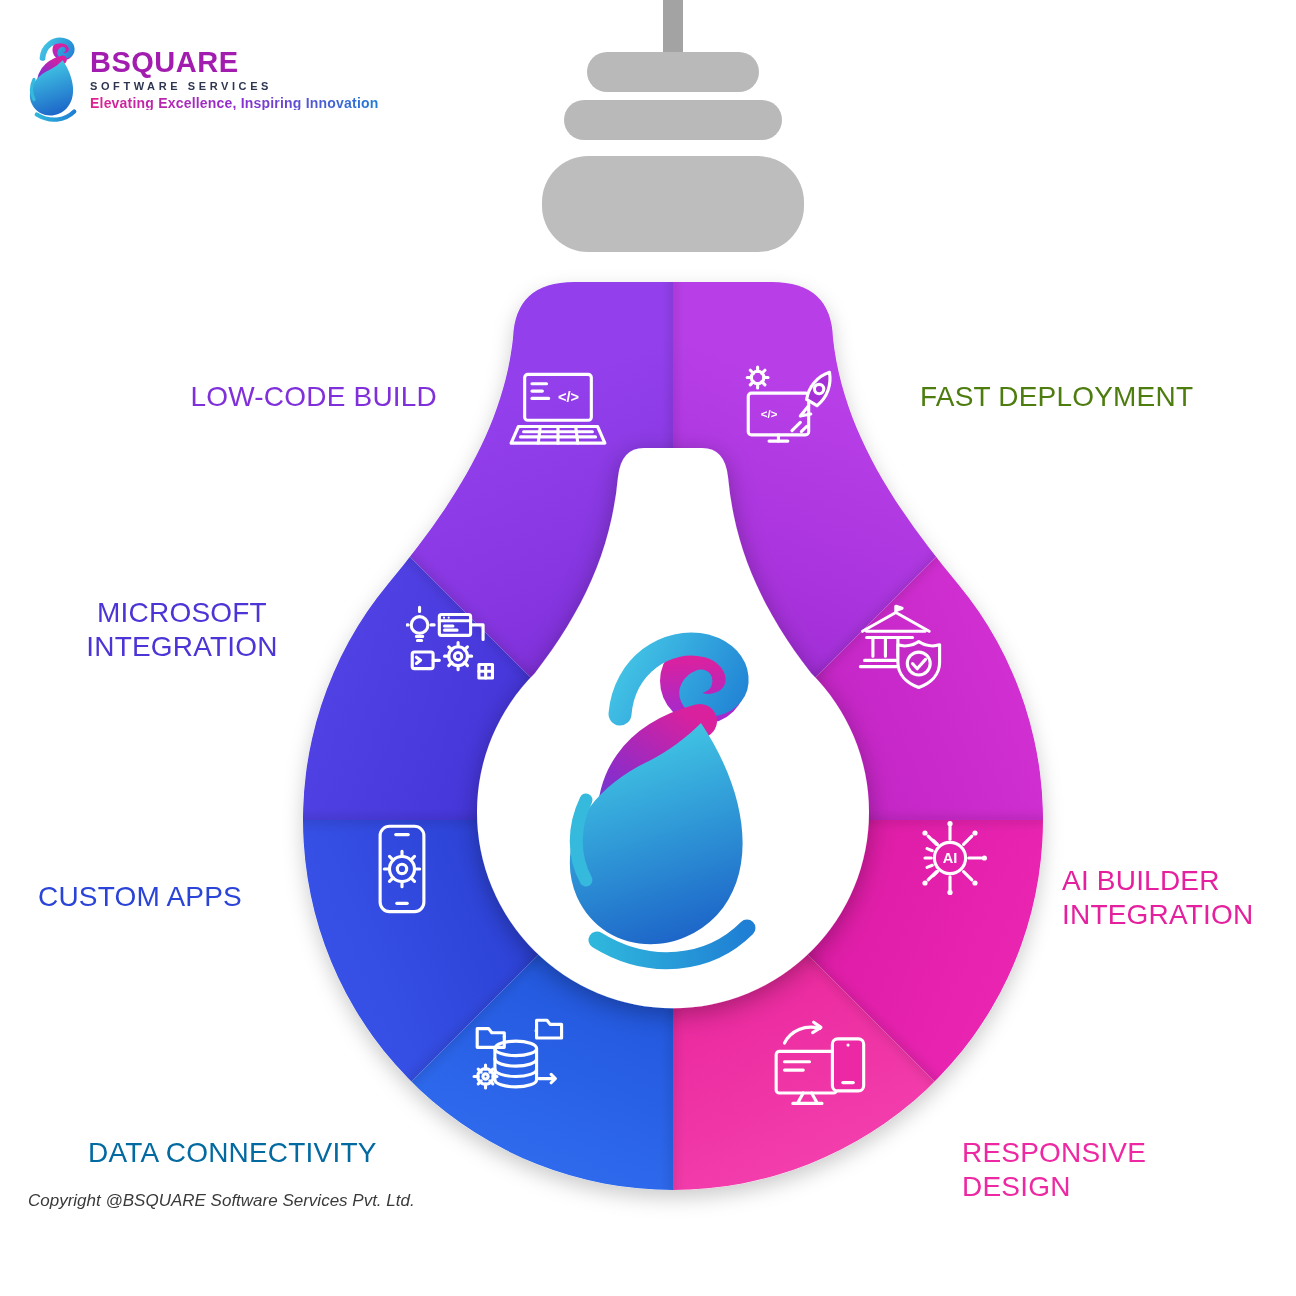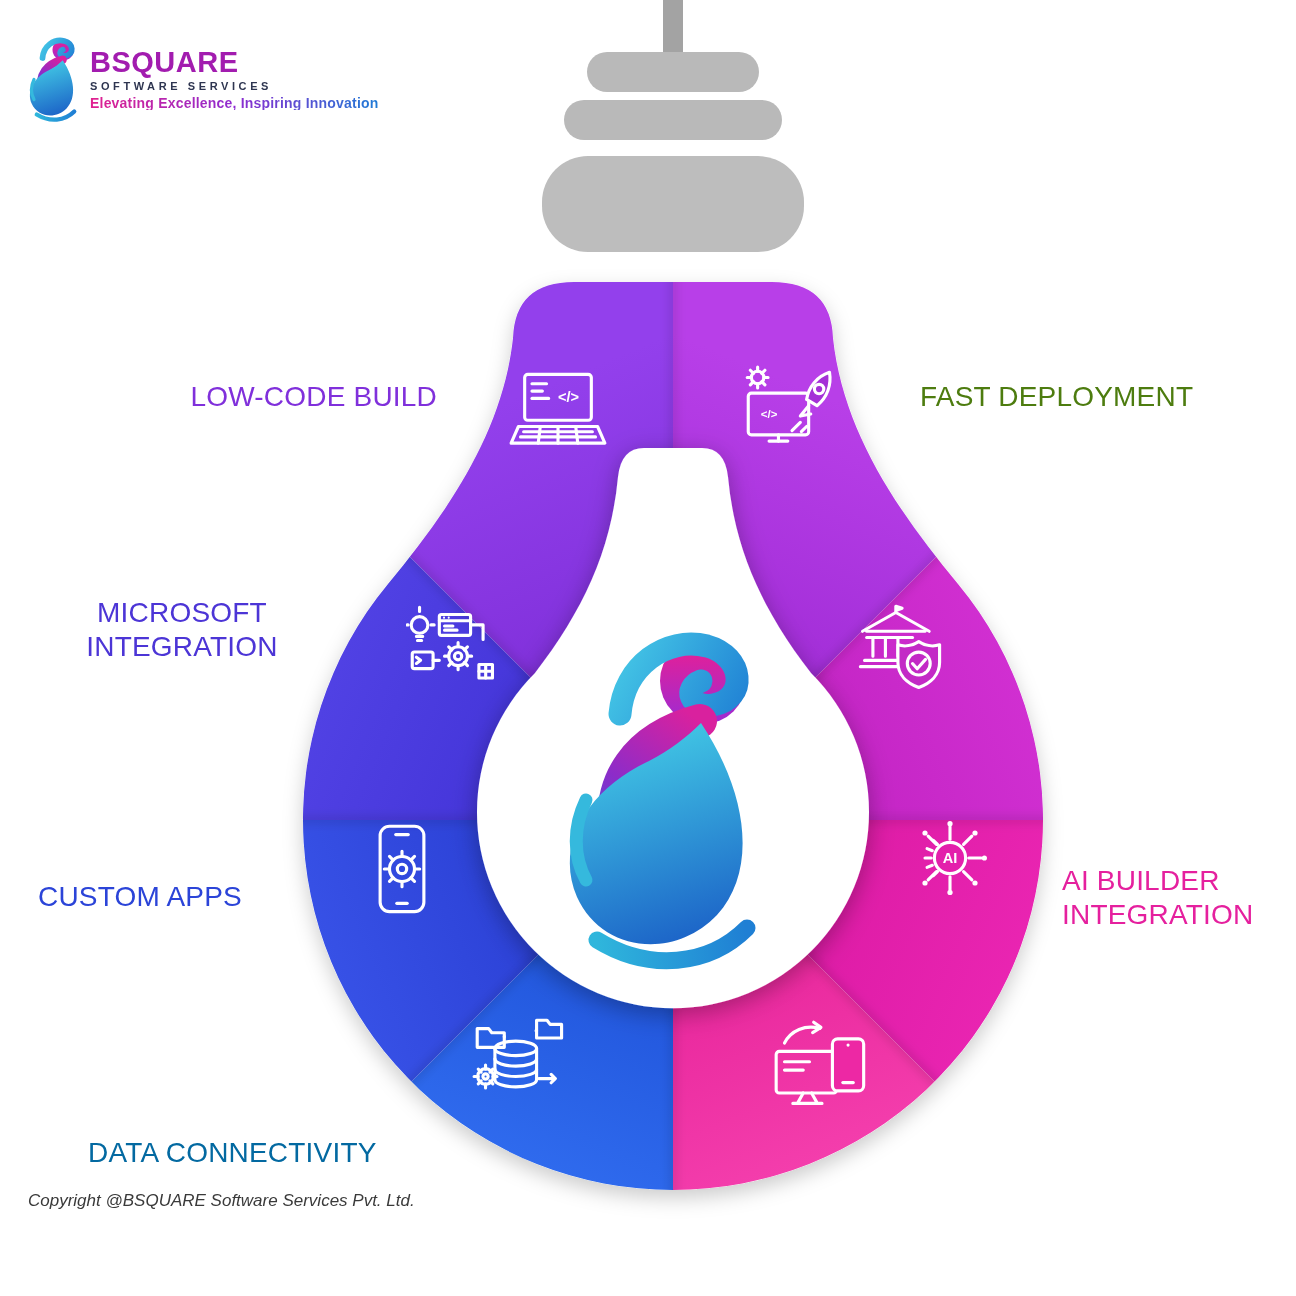--- a/index.html
+++ b/index.html
@@ -249,20 +249,21 @@
     <line x1="68" y1="62" x2="78" y2="62"></line>
     <circle cx="73" cy="26" r="1.5" class="dotfill"></circle>
   </svg>
 
   <div class="seg-label" style="top:380px;left:117px;width:320px;text-align:right;color:#8030db">LOW-CODE BUILD</div>
   <div class="seg-label" style="top:380px;left:920px;width:340px;text-align:left;color:#4d7c0f">FAST DEPLOYMENT</div>
   <div class="seg-label" style="top:596px;left:62px;width:240px;text-align:center;color:#4c35d6">MICROSOFT INTEGRATION</div>
   <div class="seg-label" style="top:880px;left:30px;width:212px;text-align:right;color:#2b44d8">CUSTOM APPS</div>
   <div class="seg-label" style="top:864px;left:1062px;width:205px;text-align:left;color:#e5209e">AI BUILDER INTEGRATION</div>
   <div class="seg-label" style="top:1136px;left:88px;width:320px;text-align:left;color:#0369a1">DATA CONNECTIVITY</div>
+  <div class="seg-label" style="top:1136px;left:962px;width:300px;text-align:left;color:#ee28a2">RESPONSIVE DESIGN</div>
 
   <div class="brand">
     <svg width="56" height="90" viewBox="556 618 220 360">
       <use href="#swan"></use>
     </svg>
     <div class="brand-text">
       <div class="brand-name">BSQUARE</div>
       <div class="brand-sub">SOFTWARE SERVICES</div>
       <div class="brand-tagline">Elevating Excellence, Inspiring Innovation</div>
     </div>

